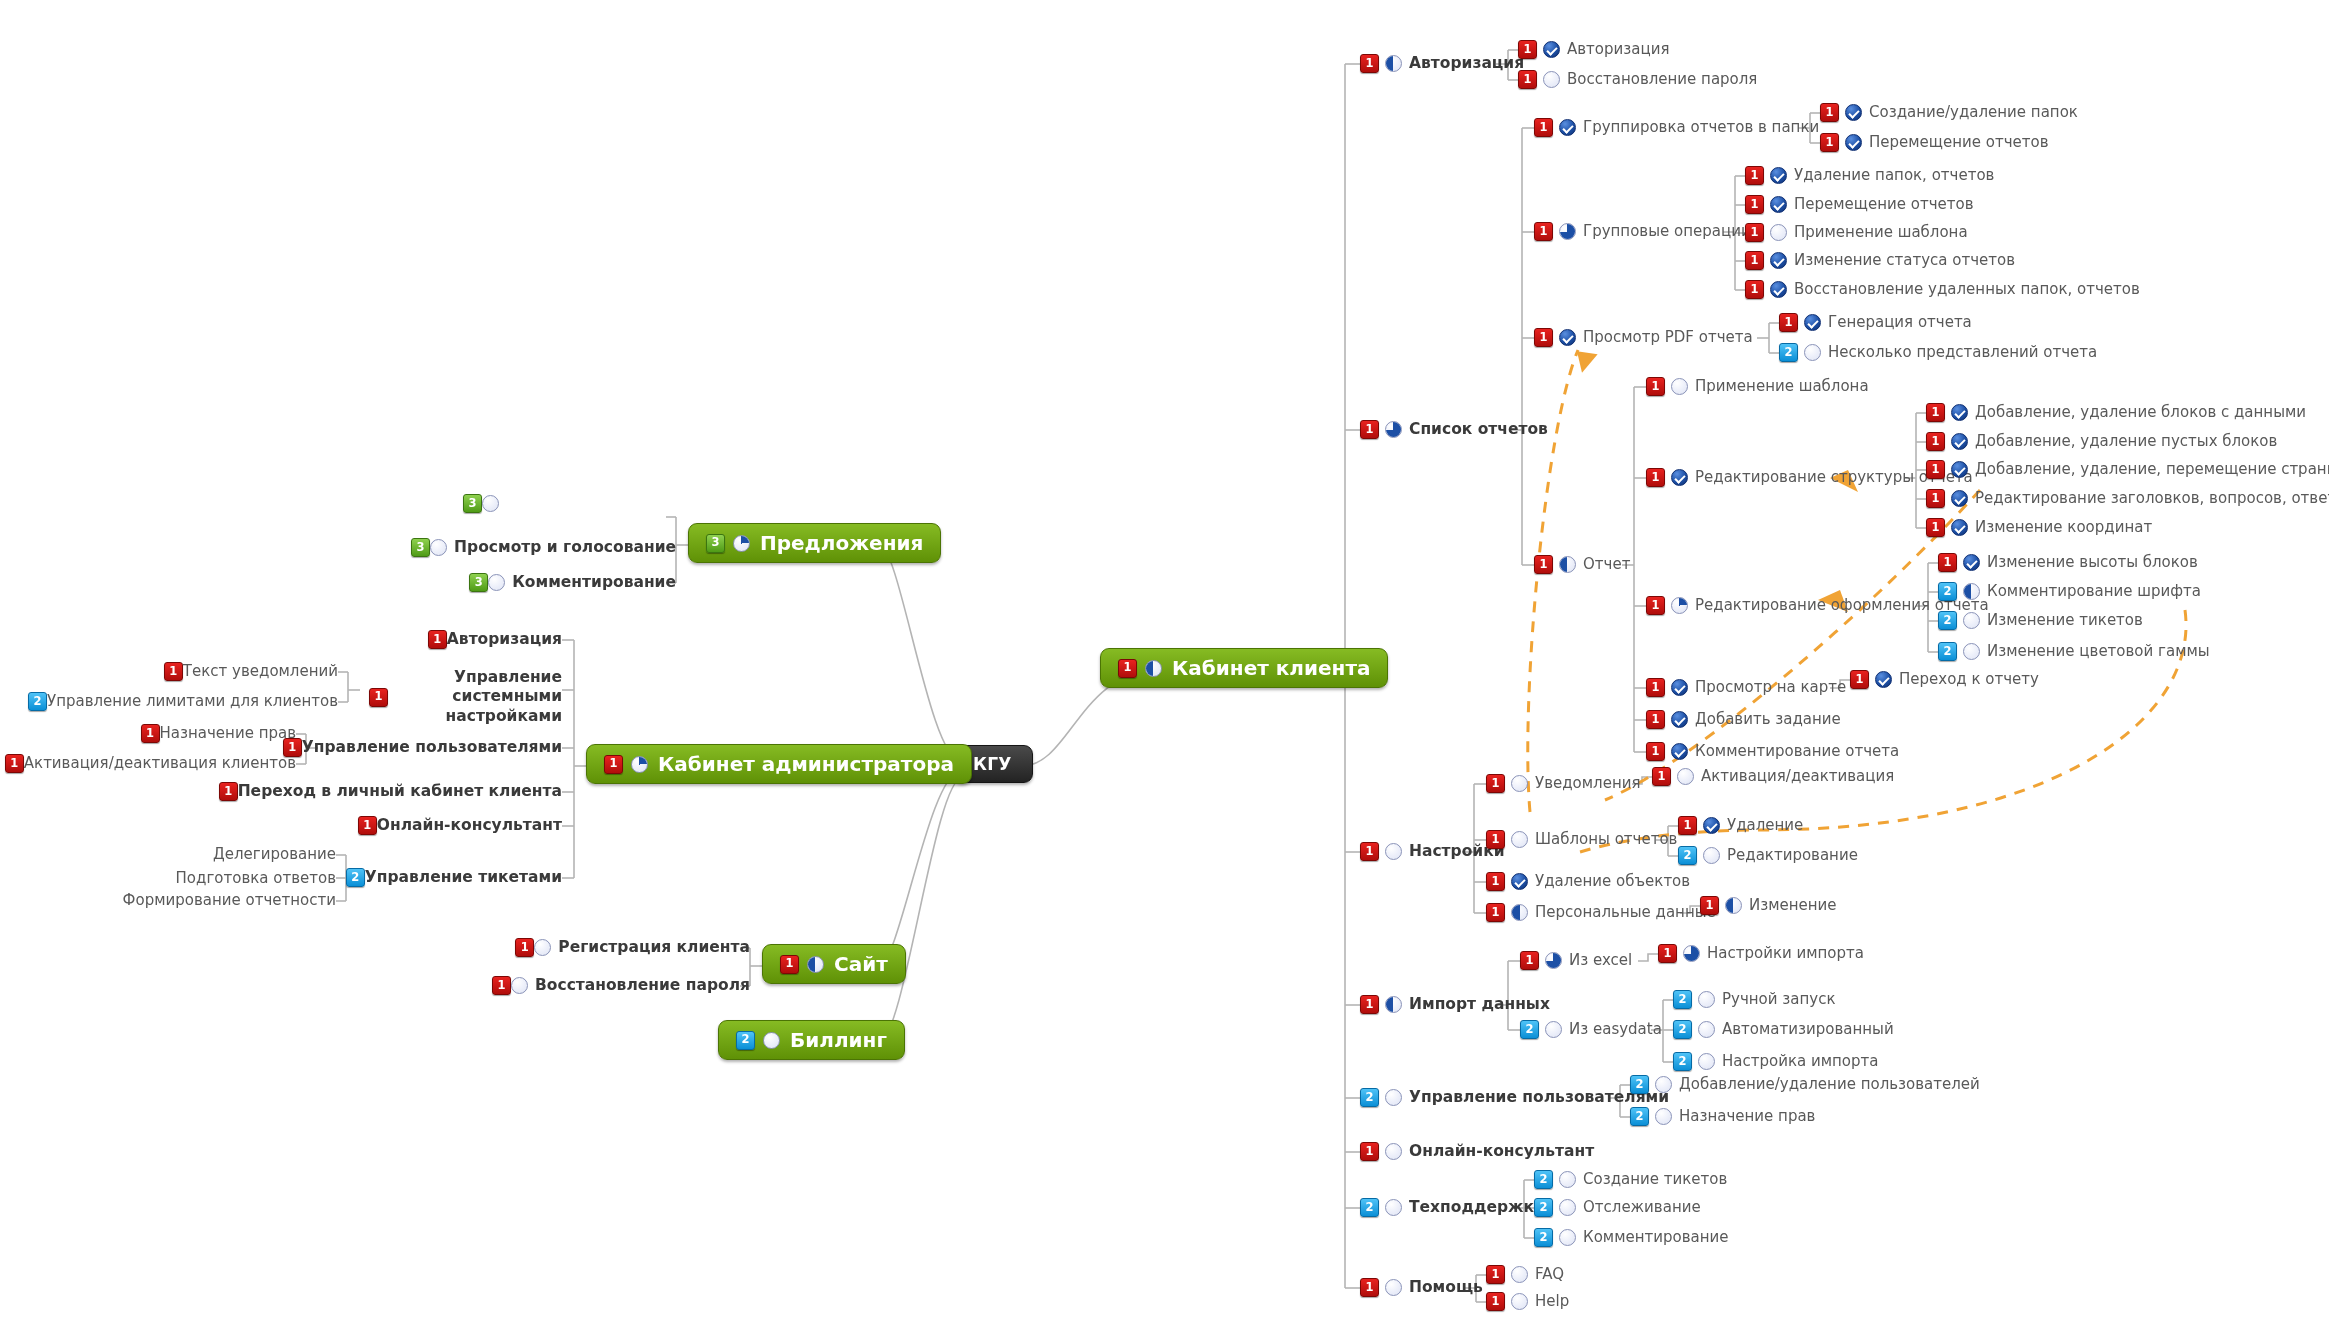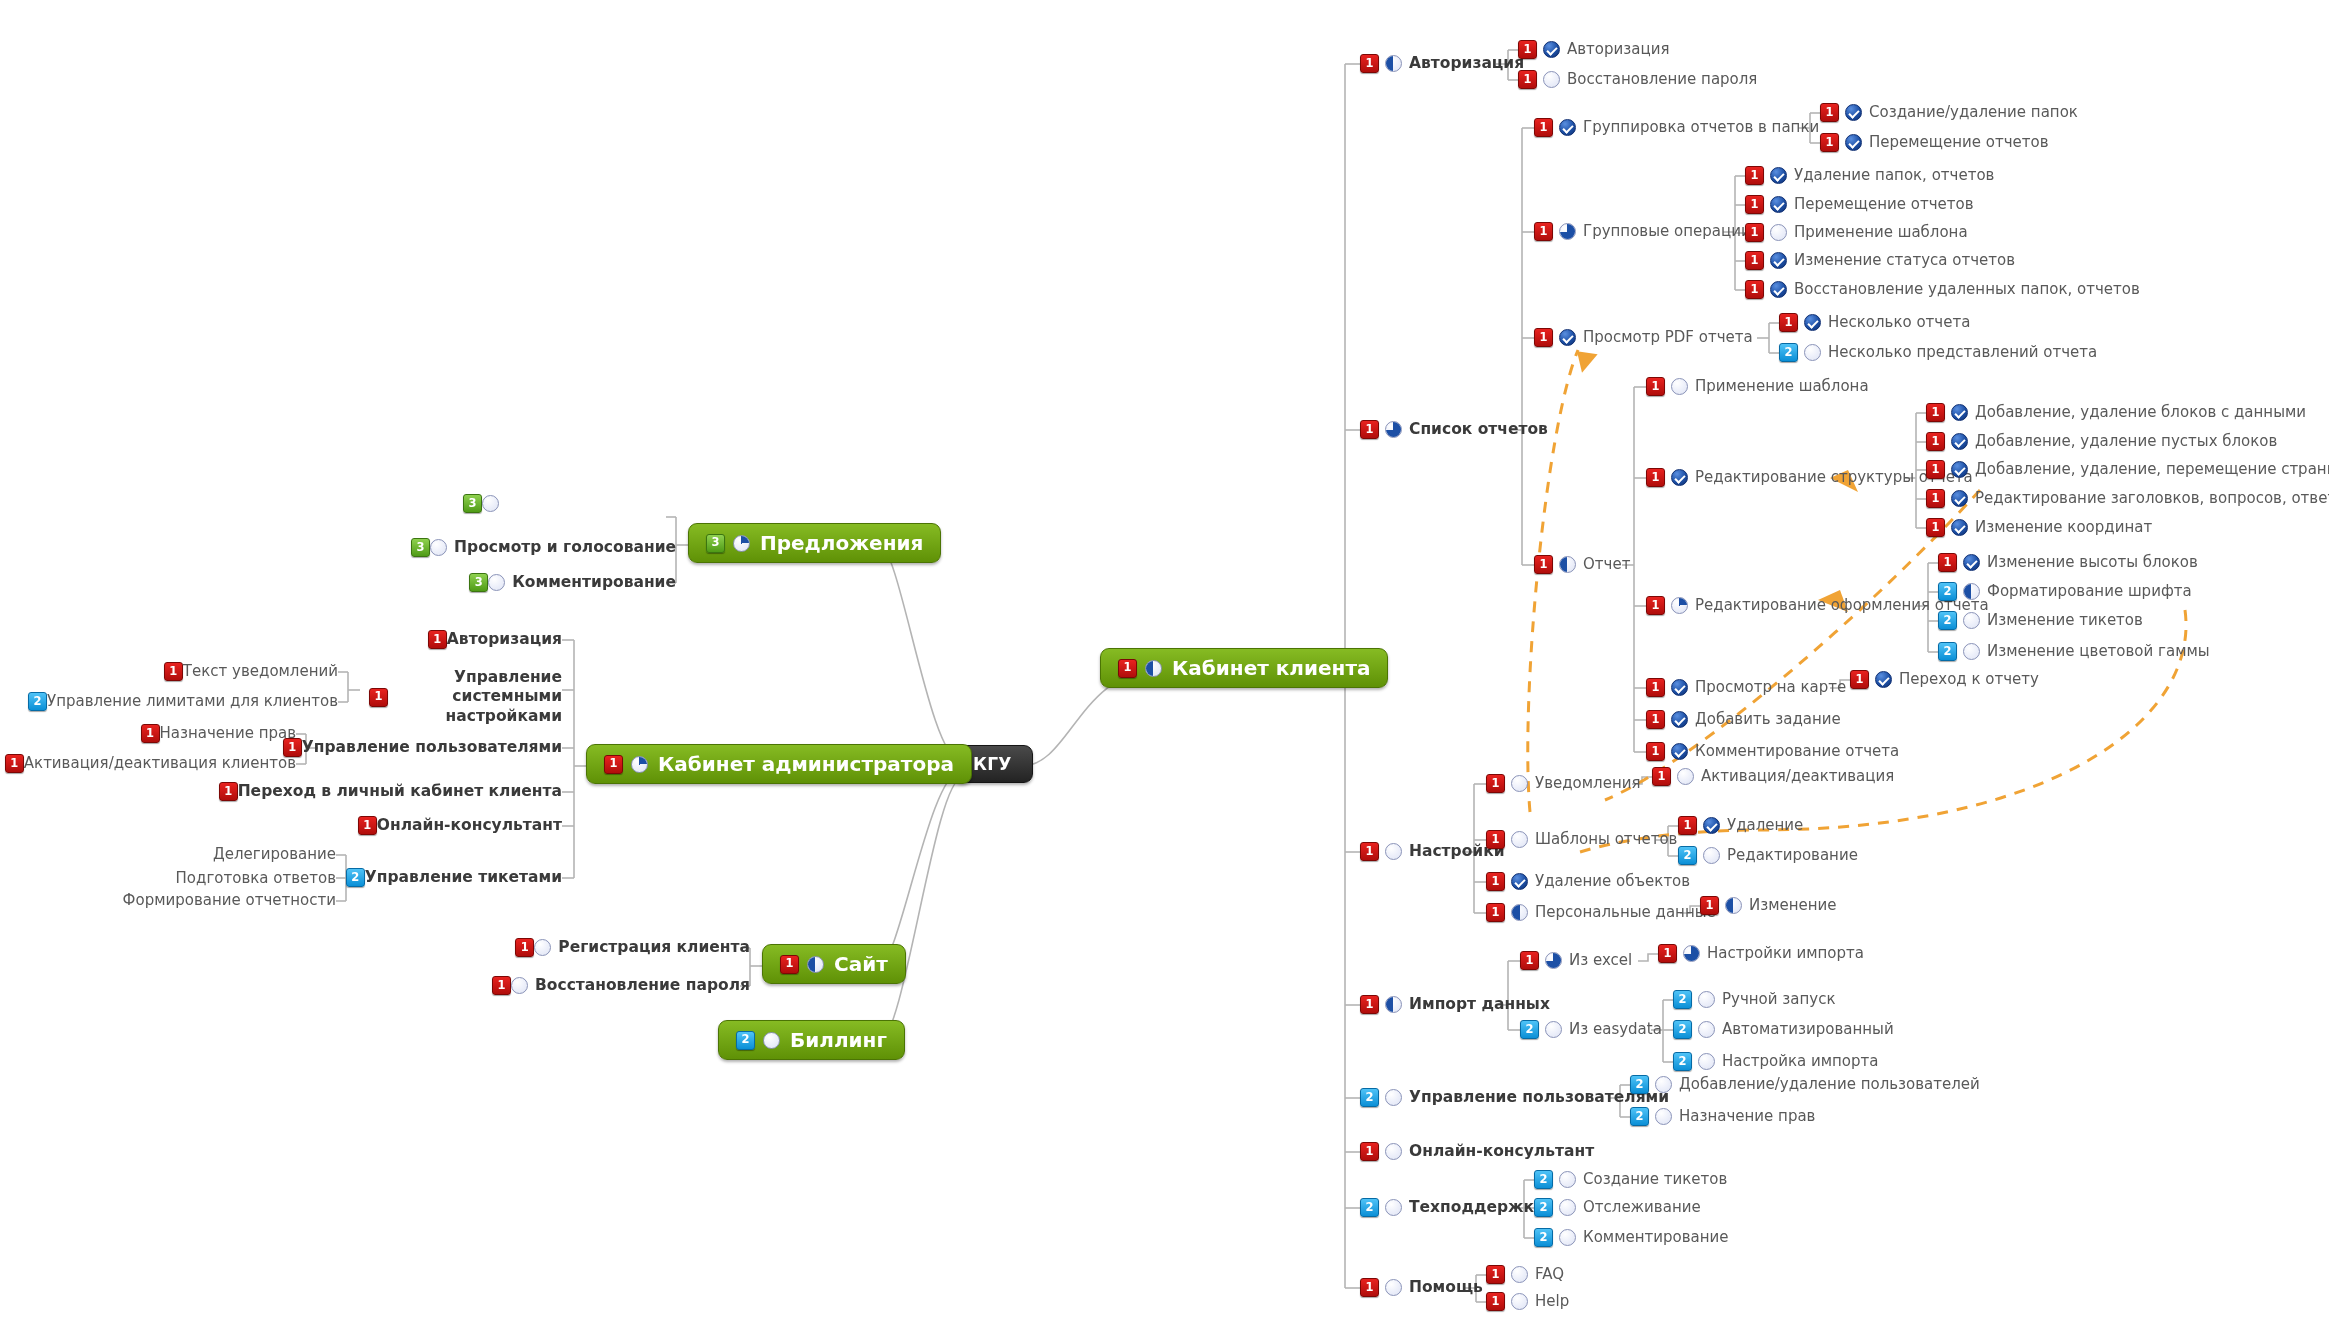--- a/index.html
+++ b/index.html
@@ -390,21 +390,21 @@
   </div>
 
   <div class="node rt" style="left:1534px;top:328px;">
     <span class="pri p1">1</span>
     <span class="st s100"></span>
     <span class="lbl">Просмотр PDF отчета</span>
   </div>
   <div class="node rt" style="left:1779px;top:313px;">
     <span class="pri p1">1</span>
     <span class="st s100"></span>
-    <span class="lbl">Несколько отчета</span>
+    <span class="lbl">Генерация отчета</span>
   </div>
   <div class="node rt" style="left:1779px;top:343px;">
     <span class="pri p2">2</span>
     <span class="st s0">
         <span class="fillq"></span>
       </span>
     <span class="lbl">Несколько представлений отчета</span>
   </div>
 
   <div class="node rt" style="left:1534px;top:555px;">
@@ -464,21 +464,21 @@
   <div class="node rt" style="left:1938px;top:553px;">
     <span class="pri p1">1</span>
     <span class="st s100"></span>
     <span class="lbl">Изменение высоты блоков</span>
   </div>
   <div class="node rt" style="left:1938px;top:582px;">
     <span class="pri p2">2</span>
     <span class="st s50">
         <span class="fillq"></span>
       </span>
-    <span class="lbl">Форматирование шрифта</span>
+    <span class="lbl">Комментирование шрифта</span>
   </div>
   <div class="node rt" style="left:1938px;top:611px;">
     <span class="pri p2">2</span>
     <span class="st s0">
         <span class="fillq"></span>
       </span>
     <span class="lbl">Изменение тикетов</span>
   </div>
   <div class="node rt" style="left:1938px;top:642px;">
     <span class="pri p2">2</span>

